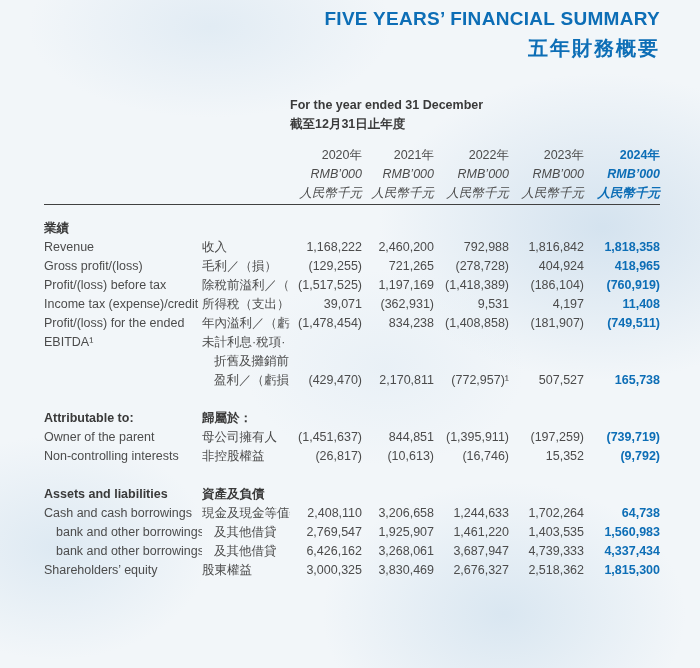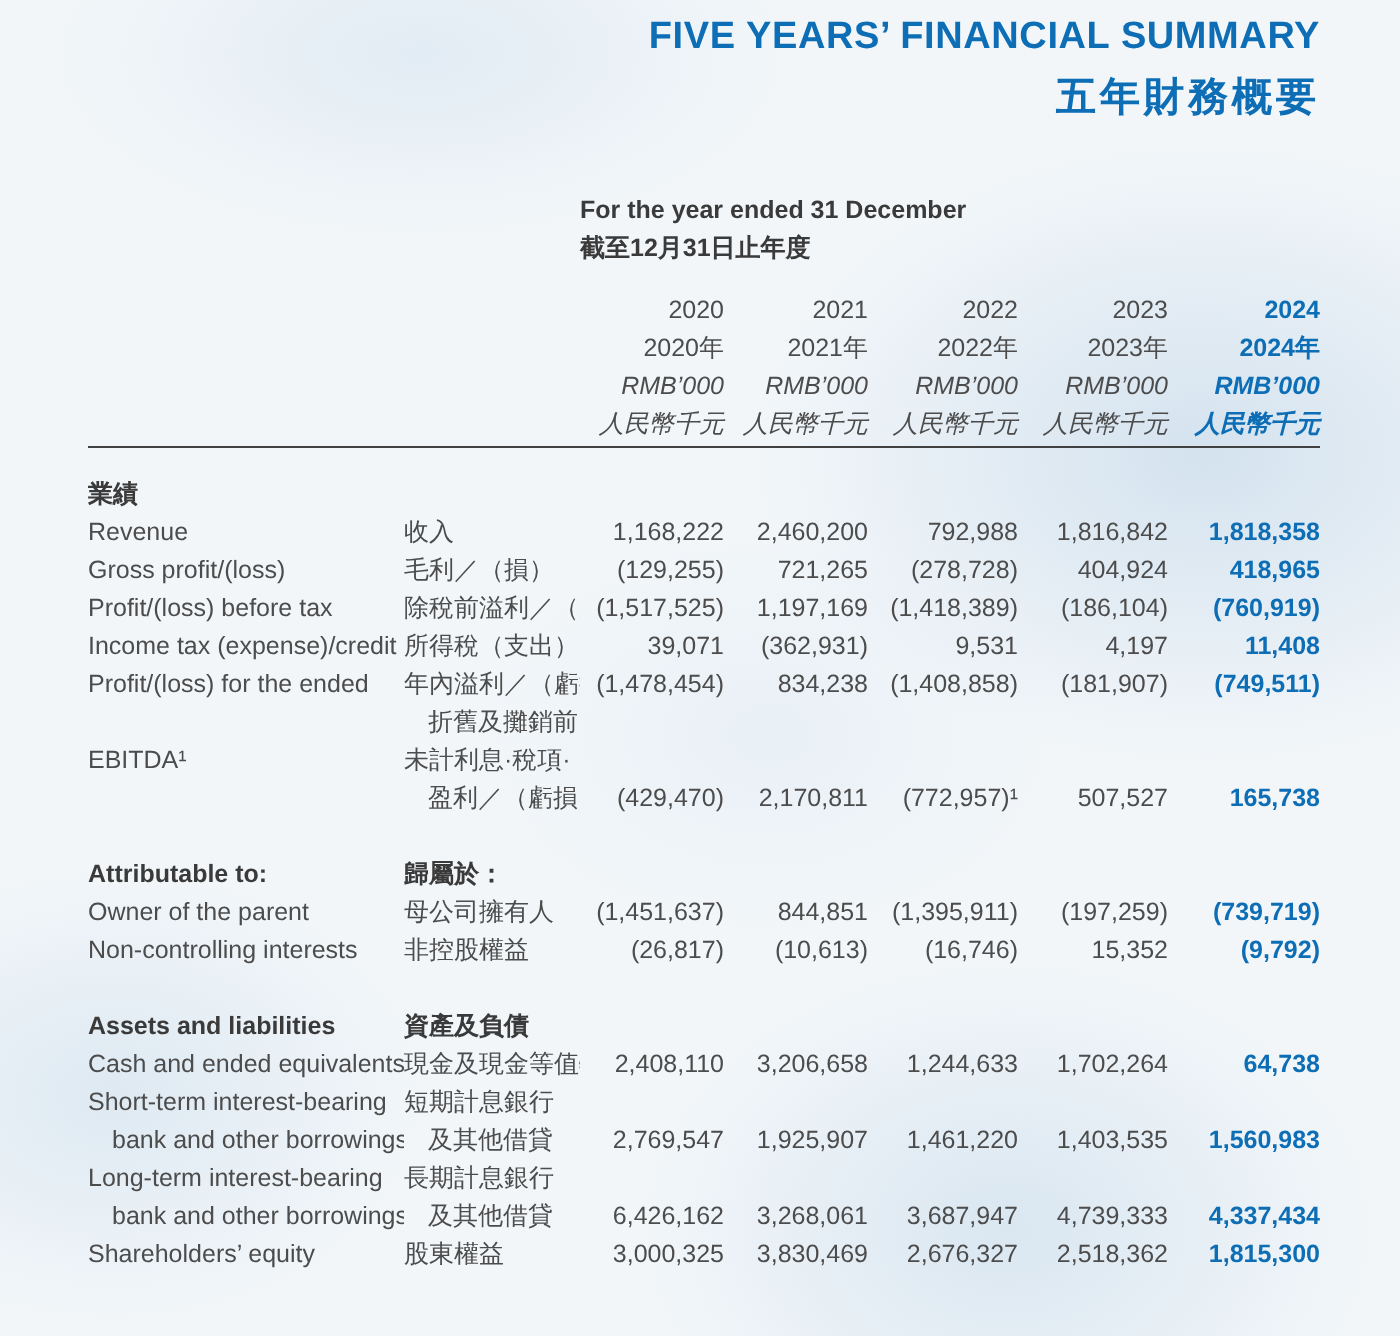--- a/index.html
+++ b/index.html
@@ -56,29 +56,20 @@
 
     <div class="period">
       <div>For the year ended 31 December</div>
       <div>截至12月31日止年度</div>
     </div>
 
     <div class="head-rows">
       <div class="row">
         <div class="c-en"></div>
           <div class="c-zh"></div>
-        <div class="v v0">2020</div>
-        <div class="v v1">2021</div>
-        <div class="v v2">2022</div>
-        <div class="v v3">2023</div>
-        <div class="v v4">2024</div>
-      </div>
-      <div class="row">
-        <div class="c-en"></div>
-          <div class="c-zh"></div>
         <div class="v v0">2020年</div>
         <div class="v v1">2021年</div>
         <div class="v v2">2022年</div>
         <div class="v v3">2023年</div>
         <div class="v v4">2024年</div>
       </div>
       <div class="row units">
         <div class="c-en"></div>
           <div class="c-zh"></div>
         <div class="v v0">RMB’000</div>
@@ -150,26 +141,26 @@
         <div class="c-en">Profit/(loss) for the ended</div>
         <div class="c-zh">年內溢利／（虧損）</div>
         <div class="v v0">(1,478,454)</div>
         <div class="v v1">834,238</div>
         <div class="v v2">(1,408,858)</div>
         <div class="v v3">(181,907)</div>
         <div class="v v4">(749,511)</div>
       </div>
 
       <div class="row">
-        <div class="c-en"></div>
-        <div class="c-zh ind">折舊及攤銷前</div>
-      </div>
-      <div class="row">
         <div class="c-en">EBITDA¹</div>
         <div class="c-zh">未計利息·稅項·</div>
+      </div>
+      <div class="row">
+        <div class="c-en"></div>
+        <div class="c-zh ind">折舊及攤銷前</div>
       </div>
       <div class="row">
         <div class="c-en"></div>
         <div class="c-zh ind">盈利／（虧損）¹</div>
         <div class="v v0">(429,470)</div>
         <div class="v v1">2,170,811</div>
         <div class="v v2">(772,957)¹</div>
         <div class="v v3">507,527</div>
         <div class="v v4">165,738</div>
       </div>
@@ -203,48 +194,40 @@
 
       <div class="sp"></div>
 
       <div class="row hd">
         <div class="c-en">Assets and liabilities</div>
         <div class="c-zh">資產及負債</div>
       </div>
 
 
       <div class="row">
-        <div class="c-en">Cash and ended equivalents</div>
+        <div class="c-en">Cash and cash borrowings</div>
         <div class="c-zh">現金及現金等值物</div>
         <div class="v v0">2,408,110</div>
         <div class="v v1">3,206,658</div>
         <div class="v v2">1,244,633</div>
         <div class="v v3">1,702,264</div>
         <div class="v v4">64,738</div>
       </div>
 
-      <div class="row">
-        <div class="c-en">Short-term interest-bearing</div>
-        <div class="c-zh">短期計息銀行</div>
-      </div>
       <div class="row">
         <div class="c-en ind">bank and other borrowings</div>
         <div class="c-zh ind">及其他借貸</div>
         <div class="v v0">2,769,547</div>
         <div class="v v1">1,925,907</div>
         <div class="v v2">1,461,220</div>
         <div class="v v3">1,403,535</div>
         <div class="v v4">1,560,983</div>
       </div>
 
       <div class="row">
-        <div class="c-en">Long-term interest-bearing</div>
-        <div class="c-zh">長期計息銀行</div>
-      </div>
-      <div class="row">
         <div class="c-en ind">bank and other borrowings</div>
         <div class="c-zh ind">及其他借貸</div>
         <div class="v v0">6,426,162</div>
         <div class="v v1">3,268,061</div>
         <div class="v v2">3,687,947</div>
         <div class="v v3">4,739,333</div>
         <div class="v v4">4,337,434</div>
       </div>
 
       <div class="row">

